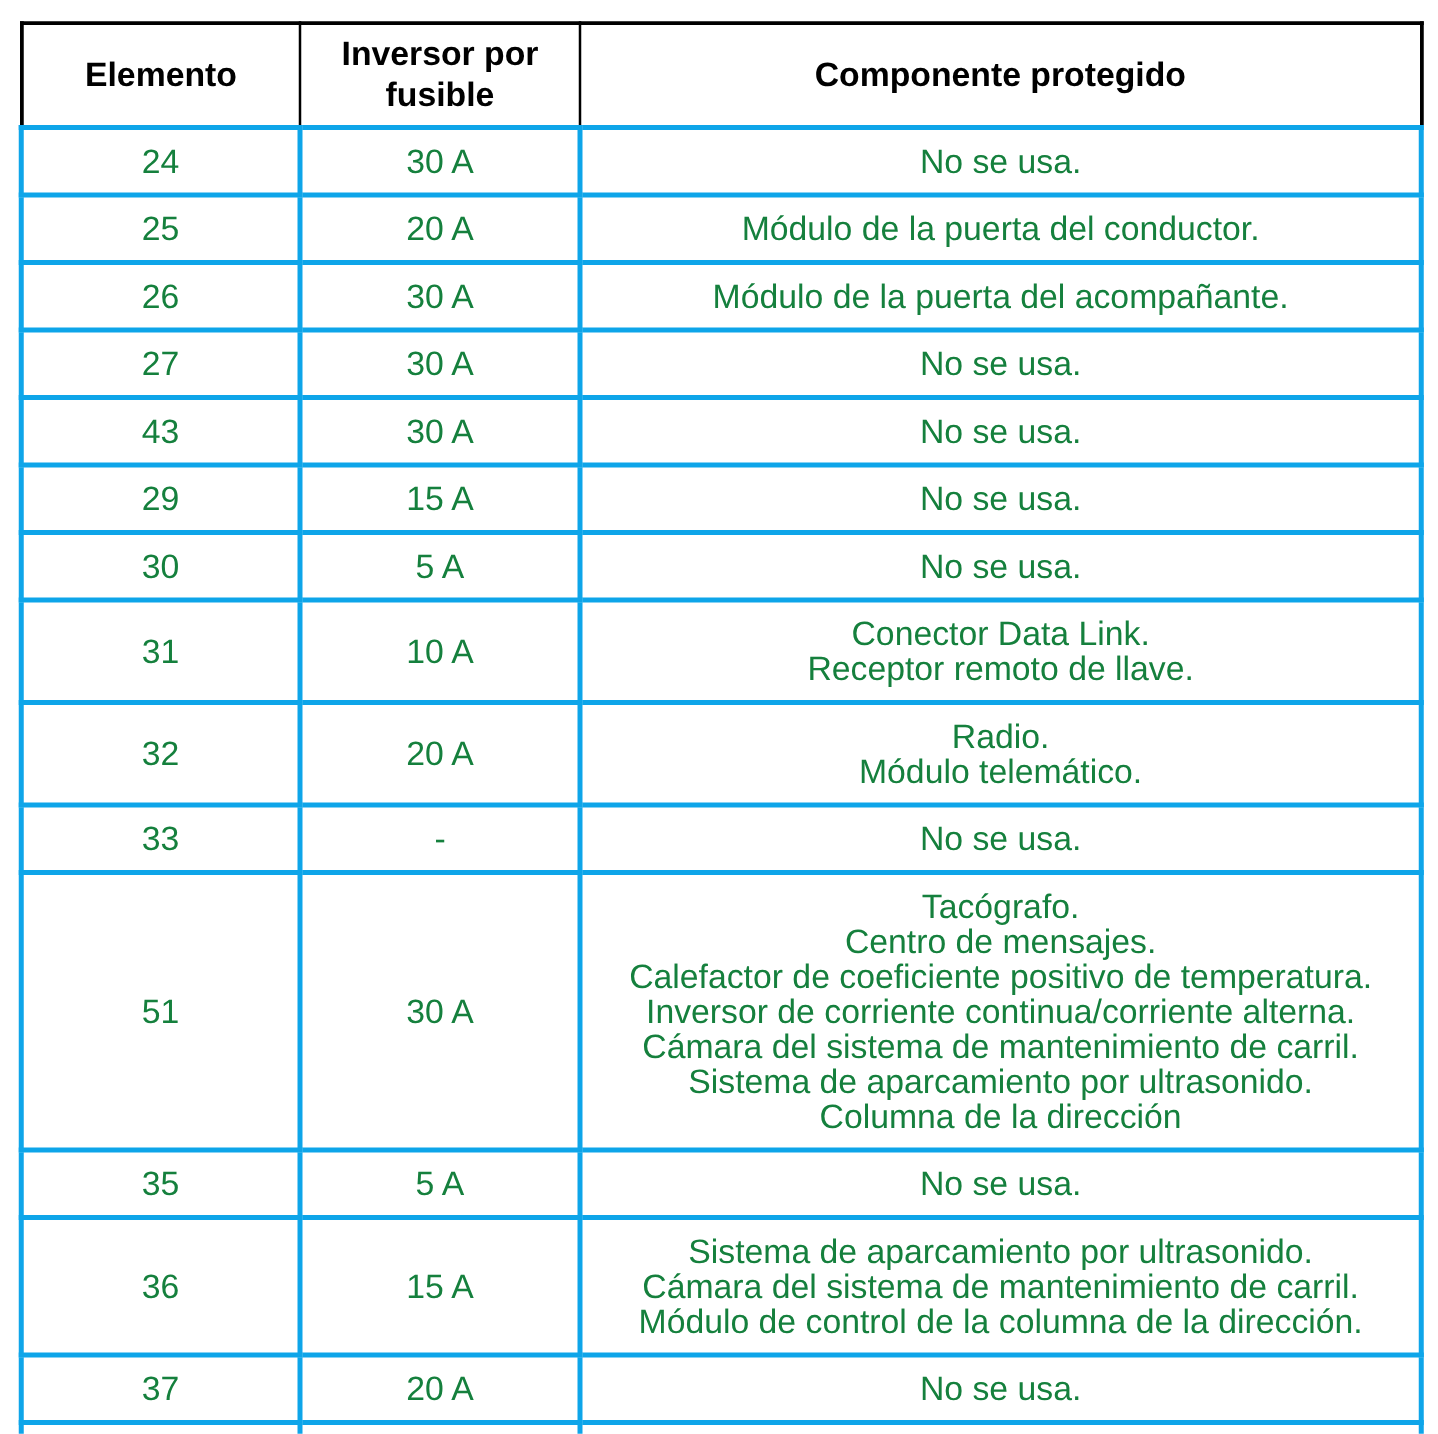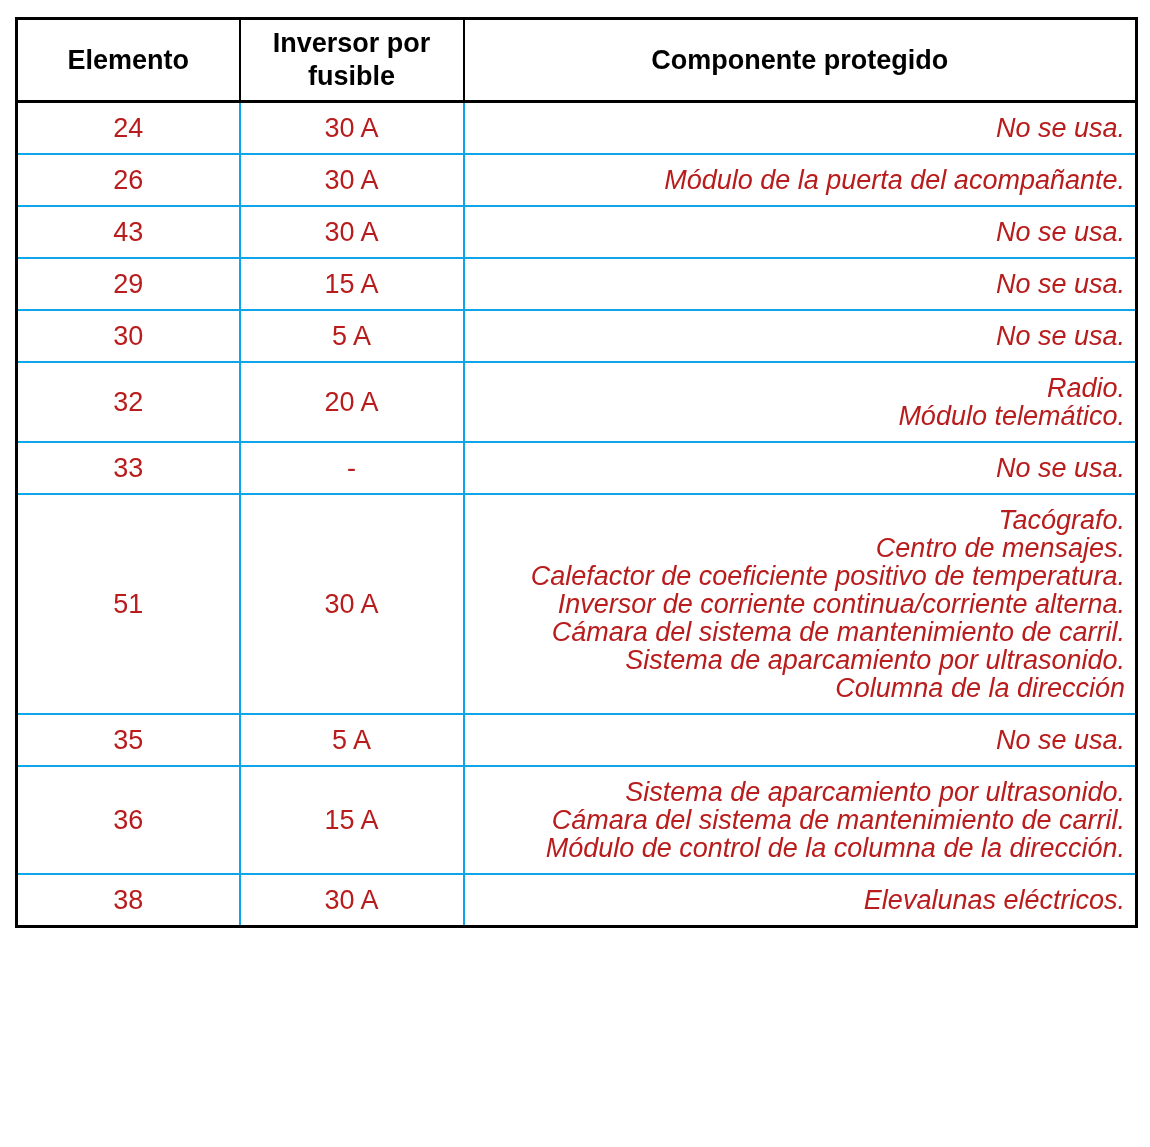--- a/index.html
+++ b/index.html
@@ -33,39 +33,38 @@
     height: 80px;
     vertical-align: middle;
     text-align: center;
     font-size: 27px;
     font-weight: bold;
     line-height: 33px;
     color: #000000;
     padding: 0 12px;
   }
   table.fuse-table td {
-    border: 2px solid #0ea5e9;
+    border: 4px solid #0ea5e9;
     vertical-align: middle;
     font-size: 27px;
     line-height: 28px;
-    color: #b91c1c;
+    color: #15803d;
     padding: 11px 10px;
     background: #ffffff;
   }
   td.cell-element, td.cell-amperage {
     text-align: center;
     padding-left: 0;
     padding-right: 0;
   }
   td.cell-component {
-    text-align: right;
+    text-align: center;
     white-space: pre-line;
     padding-left: 10px;
     padding-right: 8px;
-    font-style: italic;
   }
 </style>
 </head>
 <body>
 
 <div class="page">
   <table class="fuse-table">
     <colgroup>
       <col class="col-element">
       <col class="col-amperage">
@@ -78,38 +77,54 @@
         <th>Componente protegido</th>
       </tr>
     </thead>
     <tbody>
       <tr>
         <td class="cell-element">24</td>
         <td class="cell-amperage">30 A</td>
         <td class="cell-component">No se usa.</td>
       </tr>
       <tr>
+        <td class="cell-element">25</td>
+        <td class="cell-amperage">20 A</td>
+        <td class="cell-component">Módulo de la puerta del conductor.</td>
+      </tr>
+      <tr>
         <td class="cell-element">26</td>
         <td class="cell-amperage">30 A</td>
         <td class="cell-component">Módulo de la puerta del acompañante.</td>
+      </tr>
+      <tr>
+        <td class="cell-element">27</td>
+        <td class="cell-amperage">30 A</td>
+        <td class="cell-component">No se usa.</td>
       </tr>
       <tr>
         <td class="cell-element">43</td>
         <td class="cell-amperage">30 A</td>
         <td class="cell-component">No se usa.</td>
       </tr>
       <tr>
         <td class="cell-element">29</td>
         <td class="cell-amperage">15 A</td>
         <td class="cell-component">No se usa.</td>
       </tr>
       <tr>
         <td class="cell-element">30</td>
         <td class="cell-amperage">5 A</td>
         <td class="cell-component">No se usa.</td>
+      </tr>
+      <tr>
+        <td class="cell-element">31</td>
+        <td class="cell-amperage">10 A</td>
+        <td class="cell-component">Conector Data Link.
+Receptor remoto de llave.</td>
       </tr>
       <tr>
         <td class="cell-element">32</td>
         <td class="cell-amperage">20 A</td>
         <td class="cell-component">Radio.
 Módulo telemático.</td>
       </tr>
       <tr>
         <td class="cell-element">33</td>
         <td class="cell-amperage">-</td>
@@ -132,19 +147,24 @@
         <td class="cell-component">No se usa.</td>
       </tr>
       <tr>
         <td class="cell-element">36</td>
         <td class="cell-amperage">15 A</td>
         <td class="cell-component">Sistema de aparcamiento por ultrasonido.
 Cámara del sistema de mantenimiento de carril.
 Módulo de control de la columna de la dirección.</td>
       </tr>
       <tr>
+        <td class="cell-element">37</td>
+        <td class="cell-amperage">20 A</td>
+        <td class="cell-component">No se usa.</td>
+      </tr>
+      <tr>
         <td class="cell-element">38</td>
         <td class="cell-amperage">30 A</td>
         <td class="cell-component">Elevalunas eléctricos.</td>
       </tr>
     </tbody>
   </table>
 </div>
 
 </body></html>

